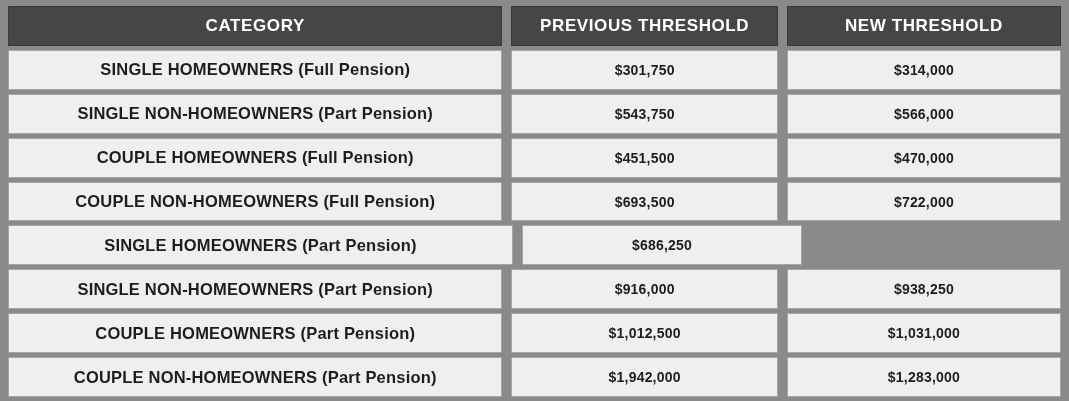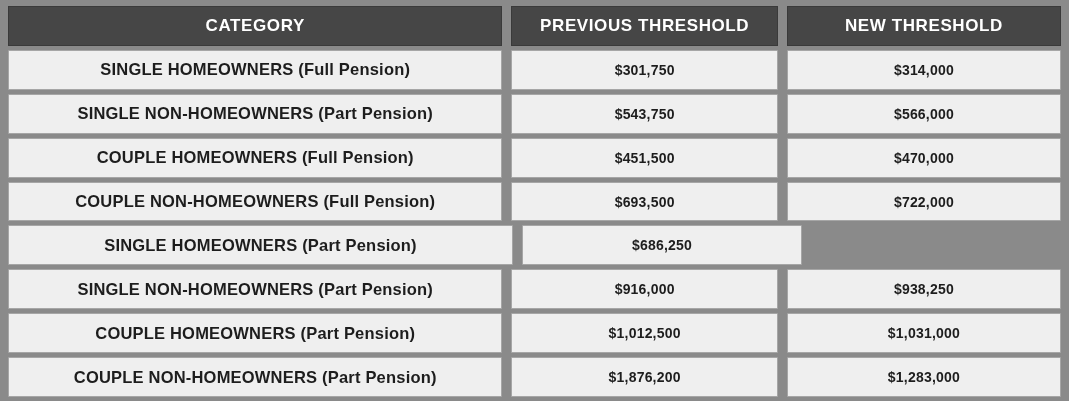--- a/index.html
+++ b/index.html
@@ -112,17 +112,17 @@
   </div>
 
   <div class="row body-row">
     <div class="cell col-category">COUPLE HOMEOWNERS (Part Pension)</div>
     <div class="cell col-prev">$1,012,500</div>
     <div class="cell col-new">$1,031,000</div>
   </div>
 
   <div class="row body-row">
     <div class="cell col-category">COUPLE NON-HOMEOWNERS (Part Pension)</div>
-    <div class="cell col-prev">$1,876,200</div>
+    <div class="cell col-prev">$1,942,000</div>
     <div class="cell col-new">$1,283,000</div>
   </div>
 
 </div>
 
 </body></html>

